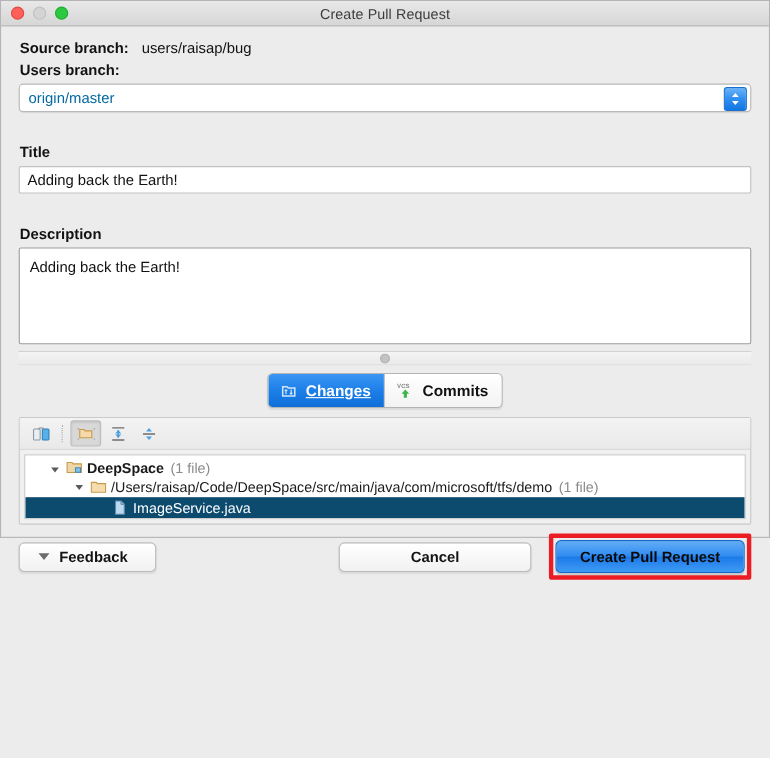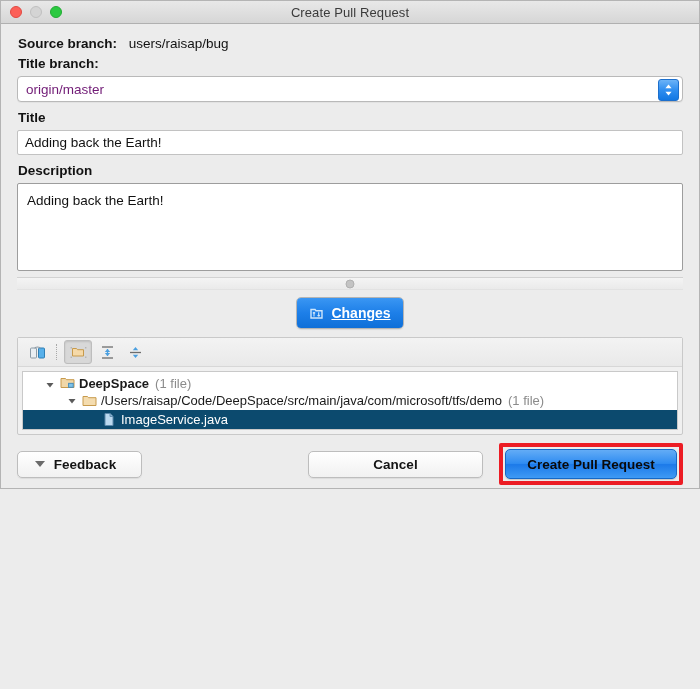--- a/index.html
+++ b/index.html
@@ -41,30 +41,30 @@
   .branch-row .lbl{font-weight:bold;}
   .branch-row .val{margin-left:8px;}
   .target-label{font-size:13.5px;font-weight:bold;margin:3px 0 5px 1px;color:#121212;}
 
   .combobox{
     position:relative;height:26px;background:#fff;
     border:1px solid #b9b9b9;border-radius:4px;
     display:flex;align-items:center;box-sizing:border-box;
     box-shadow:0 1px 0 rgba(0,0,0,.04);
   }
-  .combobox .value{padding-left:8px;font-size:13.5px;color:#701a75;}
+  .combobox .value{padding-left:8px;font-size:13.5px;color:#0369a1;}
   .stepper{
     position:absolute;right:3px;top:2px;width:19px;height:20px;border-radius:3px;
     background:linear-gradient(to bottom,#6cb3f7 0%,#2f8ef0 50%,#1277e3 100%);
     border:1px solid #1d6fcc;
     display:flex;flex-direction:column;align-items:center;justify-content:center;
   }
   .stepper svg{display:block;}
 
-  .field-label{font-size:13.5px;font-weight:bold;margin:8px 0 5px 1px;color:#121212;}
+  .field-label{font-size:13.5px;font-weight:bold;margin:29px 0 5px 1px;color:#121212;}
 
   .textfield{
     height:25px;background:#fff;border:1px solid #c2c2c2;border-radius:2px;
     display:flex;align-items:center;box-sizing:border-box;
   }
   .textfield .value{padding-left:7px;font-size:13.5px;color:#111;}
 
   .textarea{
     height:88px;background:#fff;
     border:1px solid #9d9d9d;border-radius:2px;
@@ -179,21 +179,21 @@
     <div class="title-text">Create Pull Request</div>
   </div>
 
   <div class="content">
 
     <div class="branch-row">
       <span class="lbl">Source branch:</span>
       <span class="val">users/raisap/bug</span>
     </div>
 
-    <div class="target-label">Title branch:</div>
+    <div class="target-label">Users branch:</div>
 
     <div class="combobox">
       <span class="value">origin/master</span>
       <span class="stepper">
         <svg width="11" height="16" viewBox="0 0 11 16">
           <path d="M5.5 2.6 L8.6 6.2 L2.4 6.2 Z" fill="#ffffff"></path>
           <path d="M5.5 13.4 L2.4 9.8 L8.6 9.8 Z" fill="#ffffff"></path>
         </svg>
       </span>
     </div>
@@ -215,20 +215,29 @@
         <div class="seg active">
           <span class="ico">
             <svg width="15" height="15" viewBox="0 0 15 15">
               <path d="M2 3.5h4l1 1.3h6v7.2H2z" fill="none" stroke="#cfe6fb" stroke-width="1.4"></path>
               <path d="M5 6.2v4.2M5 6.2l-1.1 1.2M5 6.2l1.1 1.2" stroke="#cfe6fb" stroke-width="1.1" fill="none"></path>
               <path d="M9.7 10.4V6.2M9.7 10.4l-1.1-1.2M9.7 10.4l1.1-1.2" stroke="#cfe6fb" stroke-width="1.1" fill="none"></path>
             </svg>
           </span>
           <span>Changes</span>
         </div>
+        <div class="seg inactive">
+          <span class="ico">
+            <svg width="18" height="16" viewBox="0 0 18 16">
+              <text x="1" y="6" font-family="Liberation Sans, sans-serif" font-size="5.5" fill="#8a8a8a">VCS</text>
+              <path d="M8.5 7.2 L12 11 L9.9 11 L9.9 14.5 L7.1 14.5 L7.1 11 L5 11 Z" fill="#3cb54a"></path>
+            </svg>
+          </span>
+          <span>Commits</span>
+        </div>
       </div>
     </div>
 
     <div class="panel">
       <div class="toolbar">
         <div class="tbtn">
           <svg width="17" height="17" viewBox="0 0 17 17">
             <rect x="1.5" y="4" width="6" height="10" rx="1" fill="#e9eef2" stroke="#8c9aa5" stroke-width="1"></rect>
             <rect x="9.5" y="4" width="6" height="10" rx="1" fill="#57b0ea" stroke="#2f7fb5" stroke-width="1"></rect>
             <path d="M6 4.5c0-2 5-2 5 0" fill="none" stroke="#8c9aa5" stroke-width="1.2"></path>

